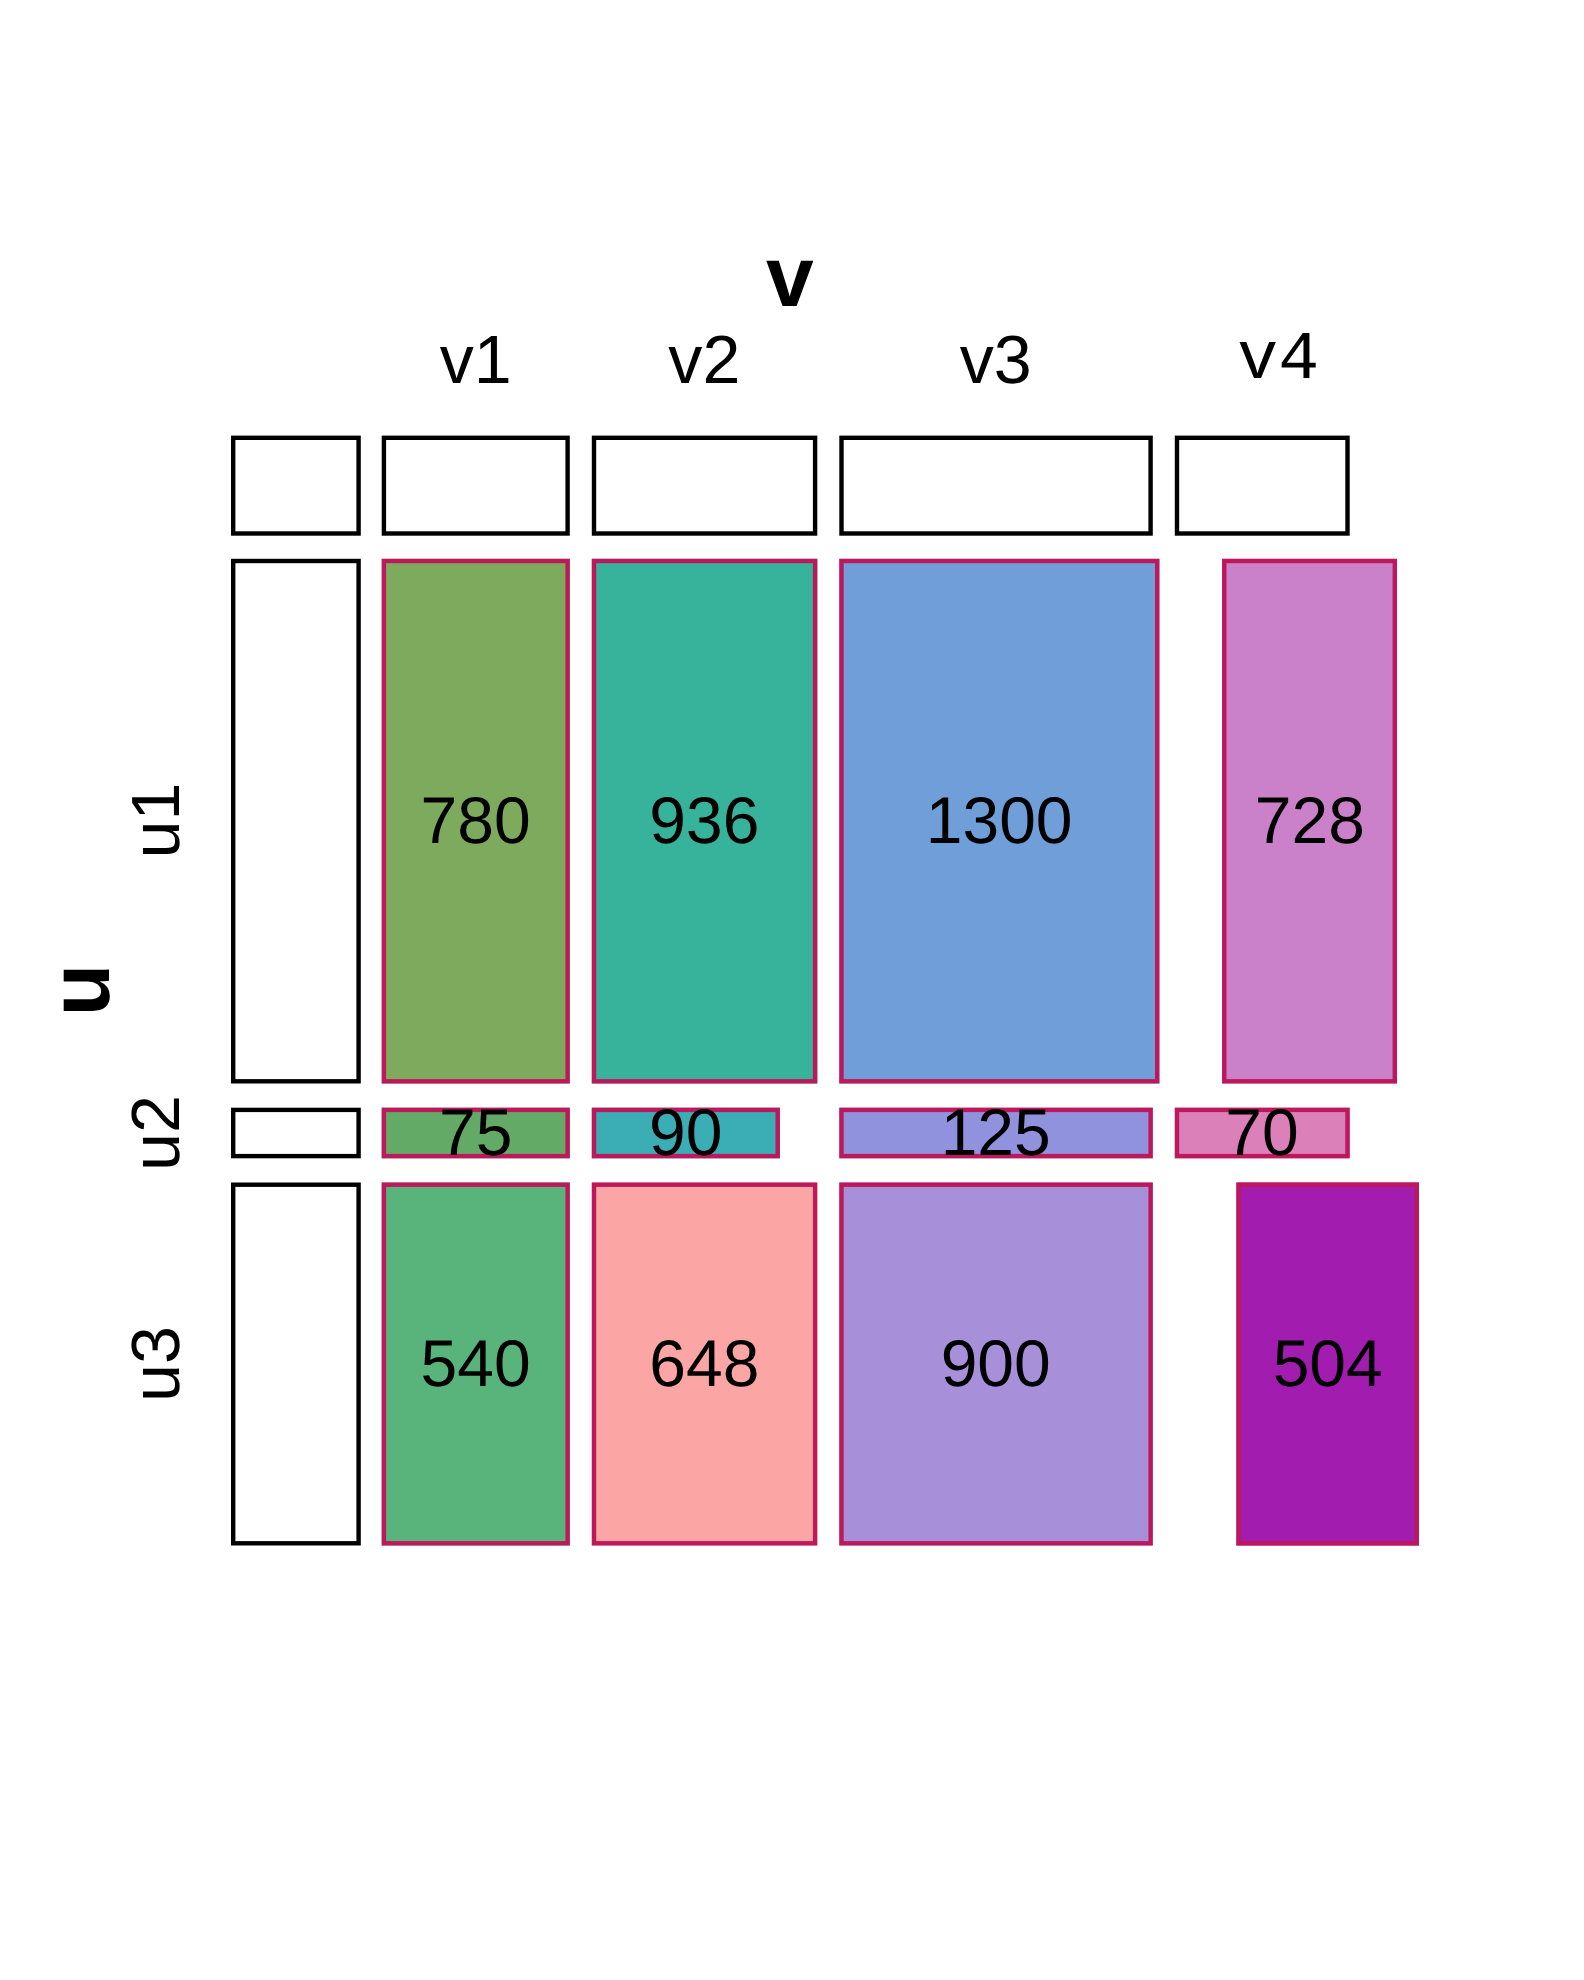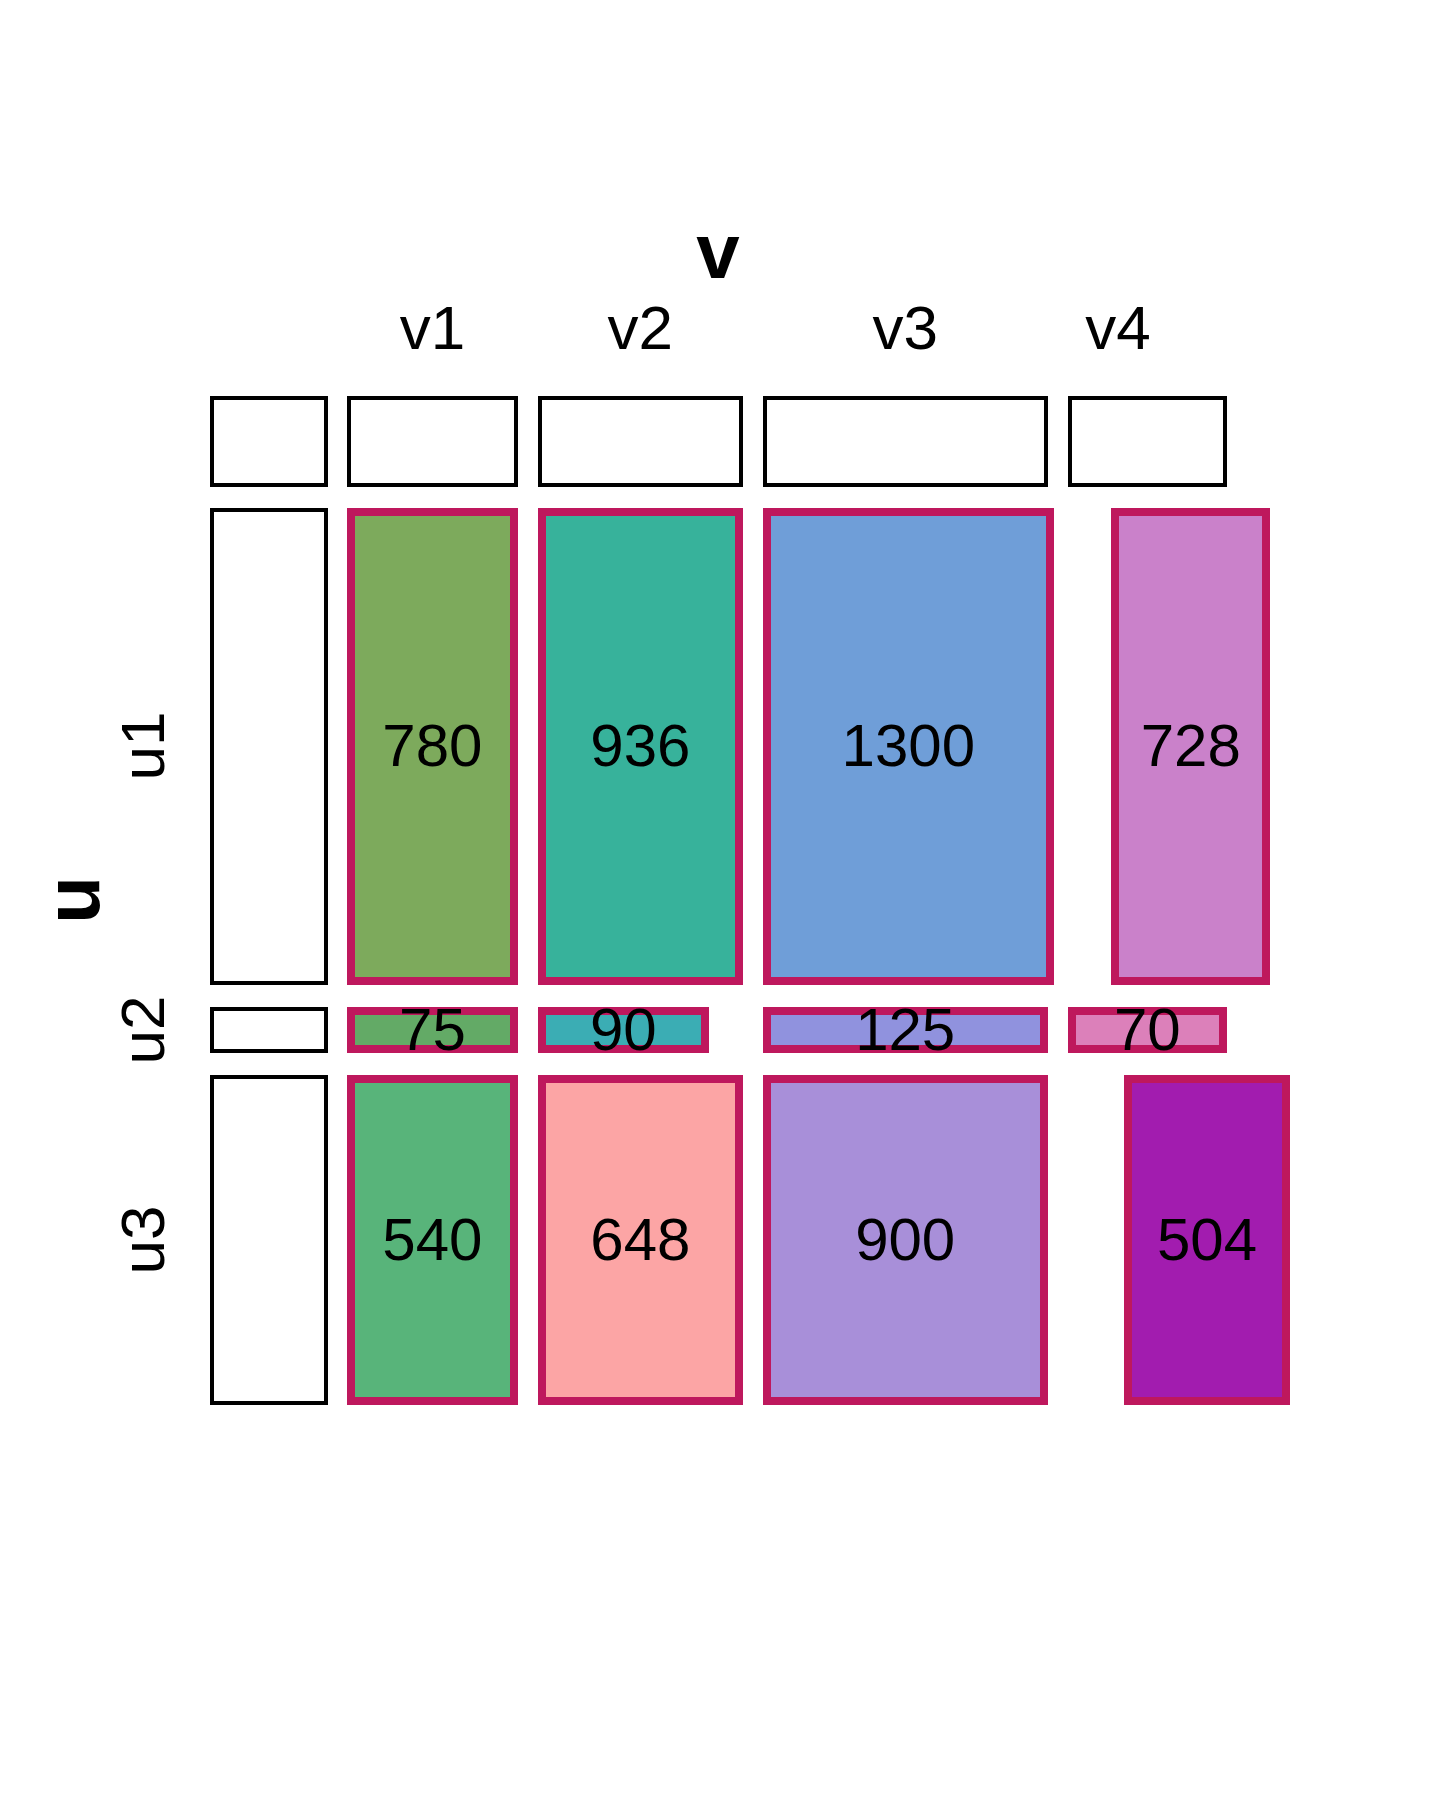--- a/index.html
+++ b/index.html
@@ -44,21 +44,21 @@
   }
   .box {
     position: absolute;
     box-sizing: border-box;
     border: 4px solid #000;
     background: #fff;
   }
   .cell {
     position: absolute;
     box-sizing: border-box;
-    border: 8px solid #be185d;
+    border: 4px solid #be185d;
     display: flex;
     align-items: center;
     justify-content: center;
     overflow: visible;
   }
   .cell-value {
     font-size: 60px;
     line-height: 1;
     color: #000;
     white-space: nowrap;
@@ -114,17 +114,17 @@
       <div class="cell" style="left: 762.833px; top: 1074.81px; width: 284.722px; height: 330.194px; background: rgb(168, 143, 217);">
         <span class="cell-value">900</span>
       </div>
       <div class="cell" style="left: 1124px; top: 1074.81px; width: 166px; height: 330.194px; background: #a21caf;">
         <span class="cell-value">504</span>
       </div>
     </div>
 <div class="col-label" style="left: 432.417px; top: 297px;">v1</div>
     <div class="col-label" style="left: 640.333px; top: 297px;">v2</div>
     <div class="col-label" style="left: 905.194px; top: 297px;">v3</div>
-    <div class="col-label" style="left: 1118px; top: 297px;">v4</div>
+    <div class="col-label" style="left: 1162px; top: 297px; font-family: Liberation Mono, monospace;">v4</div>
     <div class="row-label" style="left: 143px; top: 746.473px;">u1</div>
     <div class="row-label" style="left: 143px; top: 1029.88px;">u2</div>
     <div class="row-label" style="left: 143px; top: 1239.9px;">u3</div>
   </div>
 
 </body></html>

